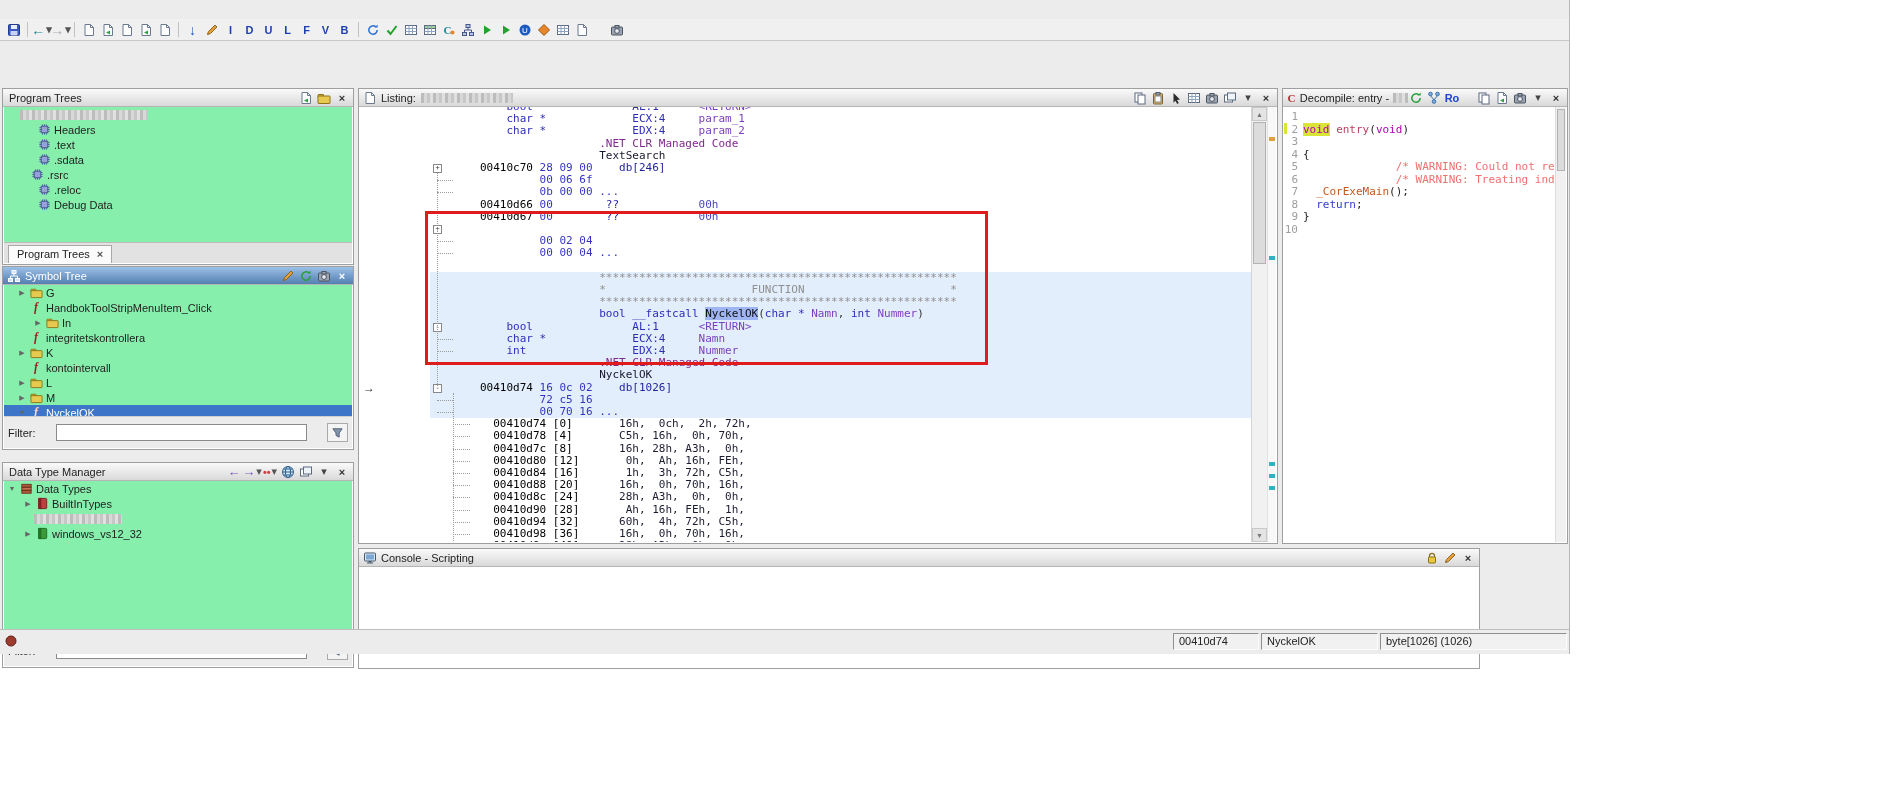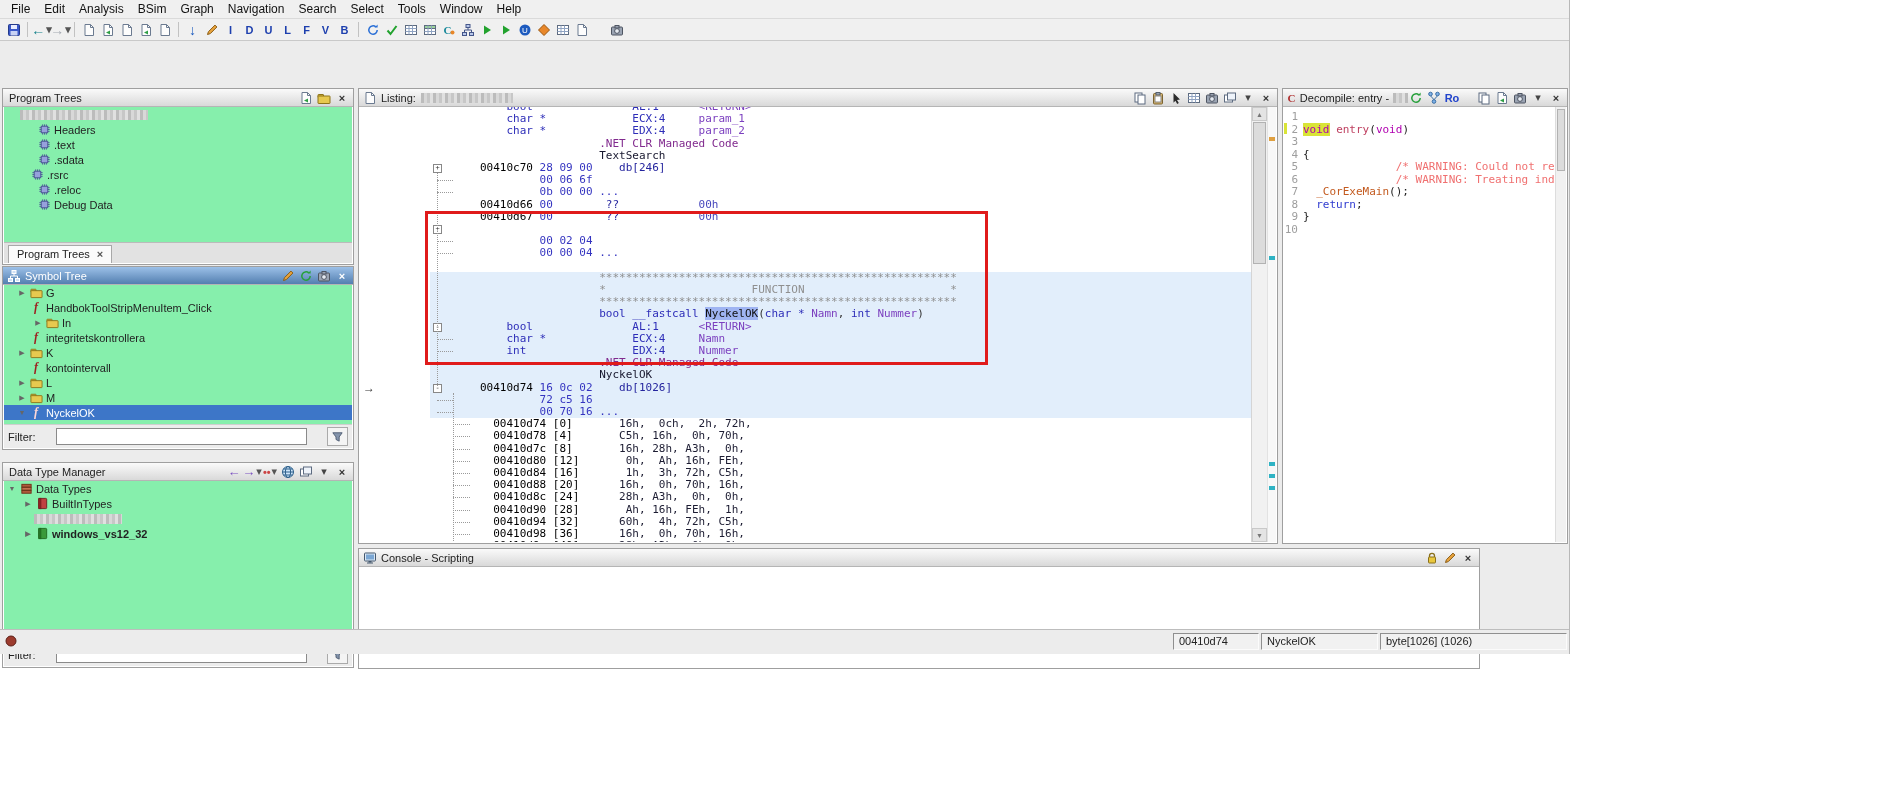--- a/index.html
+++ b/index.html
@@ -47,21 +47,21 @@
   .trow.sel{background:#3d76c8;color:#fff;}
   .f-badge{font-family:"Liberation Serif",serif;font-style:italic;font-weight:bold;color:#9c1f1f;font-size:12px;}
   .trow.sel .f-badge{color:#ffd7d7;}
 
   .tabstrip{position:absolute;left:1px;right:1px;bottom:1px;height:20px;background:#e2e2e2;
             border-top:1px solid #bbb;display:flex;align-items:flex-end;}
   .doc-tab{margin-left:4px;padding:2px 8px 3px 8px;background:#fbfbfb;border:1px solid #a8a8a8;border-bottom:none;
            font-size:11px;display:inline-flex;gap:7px;align-items:center;}
   .tab-close{color:#555;font-weight:bold;cursor:default;}
 
-  .filter-bar{position:absolute;left:1px;right:1px;bottom:1px;height:24px;background:#ececec;border-top:1px solid #cfcfcf;
+  .filter-bar{position:absolute;left:1px;right:1px;bottom:1px;height:32px;background:#ececec;border-top:1px solid #cfcfcf;
               display:flex;align-items:center;padding:0 4px;gap:20px;box-sizing:border-box;font-size:11px;}
   .filter-bar input{flex:1;height:15px;border:1px solid #8a8a8a;background:#fff;font-size:11px;padding:0 3px;}
   .filter-btn{width:19px;height:17px;border:1px solid #aaa;background:#f4f4f4;display:inline-flex;align-items:center;justify-content:center;}
 
   .redacted{display:inline-block;height:10px;vertical-align:middle;
     background-image:repeating-linear-gradient(90deg,#bcbcbc 0 3px,#d8d8d8 3px 6px,#c7c7c7 6px 9px,#e0e0e0 9px 12px),
                      repeating-linear-gradient(0deg,rgba(255,255,255,.4) 0 2px,rgba(70,70,70,.2) 2px 4px);}
 
   
   #listing-body{position:absolute;left:1px;right:1px;top:18px;bottom:1px;background:#fff;overflow:hidden;}
@@ -107,33 +107,20 @@
 
   .red-annotation{position:absolute;left:425px;top:211px;width:557px;height:148px;
                   border:3px solid #e01b1b;z-index:60;pointer-events:none;}
 </style>
 </head>
 <body>
 
 <div class="canvas">
   <div class="window">
 
-    <div class="menubar" id="menubar">
-        <span class="menu-item">File</span>
-        <span class="menu-item">Edit</span>
-        <span class="menu-item">Analysis</span>
-        <span class="menu-item">BSim</span>
-        <span class="menu-item">Graph</span>
-        <span class="menu-item">Navigation</span>
-        <span class="menu-item">Search</span>
-        <span class="menu-item">Select</span>
-        <span class="menu-item">Tools</span>
-        <span class="menu-item">Window</span>
-        <span class="menu-item">Help</span>
-      </div>
     <div class="toolbar" id="toolbar">
         <span class="tb-btn">
           <svg width="14" height="14" viewBox="0 0 14 14">
             <rect x="1.5" y="1.5" width="11" height="11" rx="1" fill="#3957c8" stroke="#243a8c"></rect>
             <rect x="4" y="2" width="6" height="4" fill="#e8ecff"></rect>
             <rect x="3.5" y="8" width="7" height="4.5" fill="#c8d2f4"></rect>
           </svg>
         </span>
         <span class="tb-sep"></span>
         <span class="tb-btn">
@@ -566,21 +553,21 @@
                 <rect x="3" y="1.5" width="8.5" height="11" rx="1" fill="#c04040" stroke="#702020"></rect>
                 <rect x="3" y="1.5" width="2.2" height="11" fill="#a02222" stroke="#702020"></rect>
               </svg>
             </span>
             <span class="tlabel">BuiltInTypes</span>
           </div>
           <div class="trow" style="padding-left: 18px;">
             <span class="arrow"></span>
             <span class="redacted" style="width: 88px;"></span>
           </div>
-          <div class="trow" style="padding-left: 18px; font-weight: bold;">
+          <div class="trow" style="padding-left: 18px;">
             <span class="arrow">▶</span>
             <span class="ticon">
               <svg width="13" height="13" viewBox="0 0 14 14">
                 <rect x="3" y="1.5" width="8.5" height="11" rx="1" fill="#3a9a3a" stroke="#1f6a1f"></rect>
                 <rect x="3" y="1.5" width="2.2" height="11" fill="#2a7a2a" stroke="#1f6a1f"></rect>
               </svg>
             </span>
             <span class="tlabel">windows_vs12_32</span>
           </div>
         </div>

